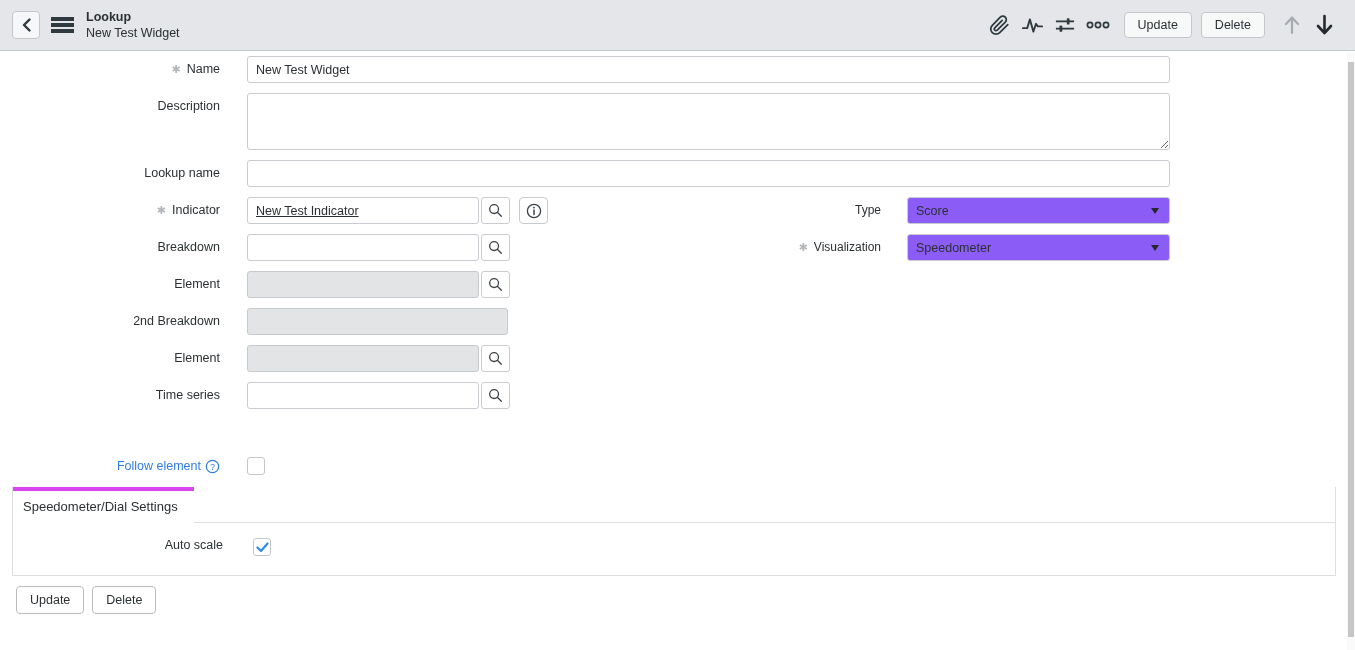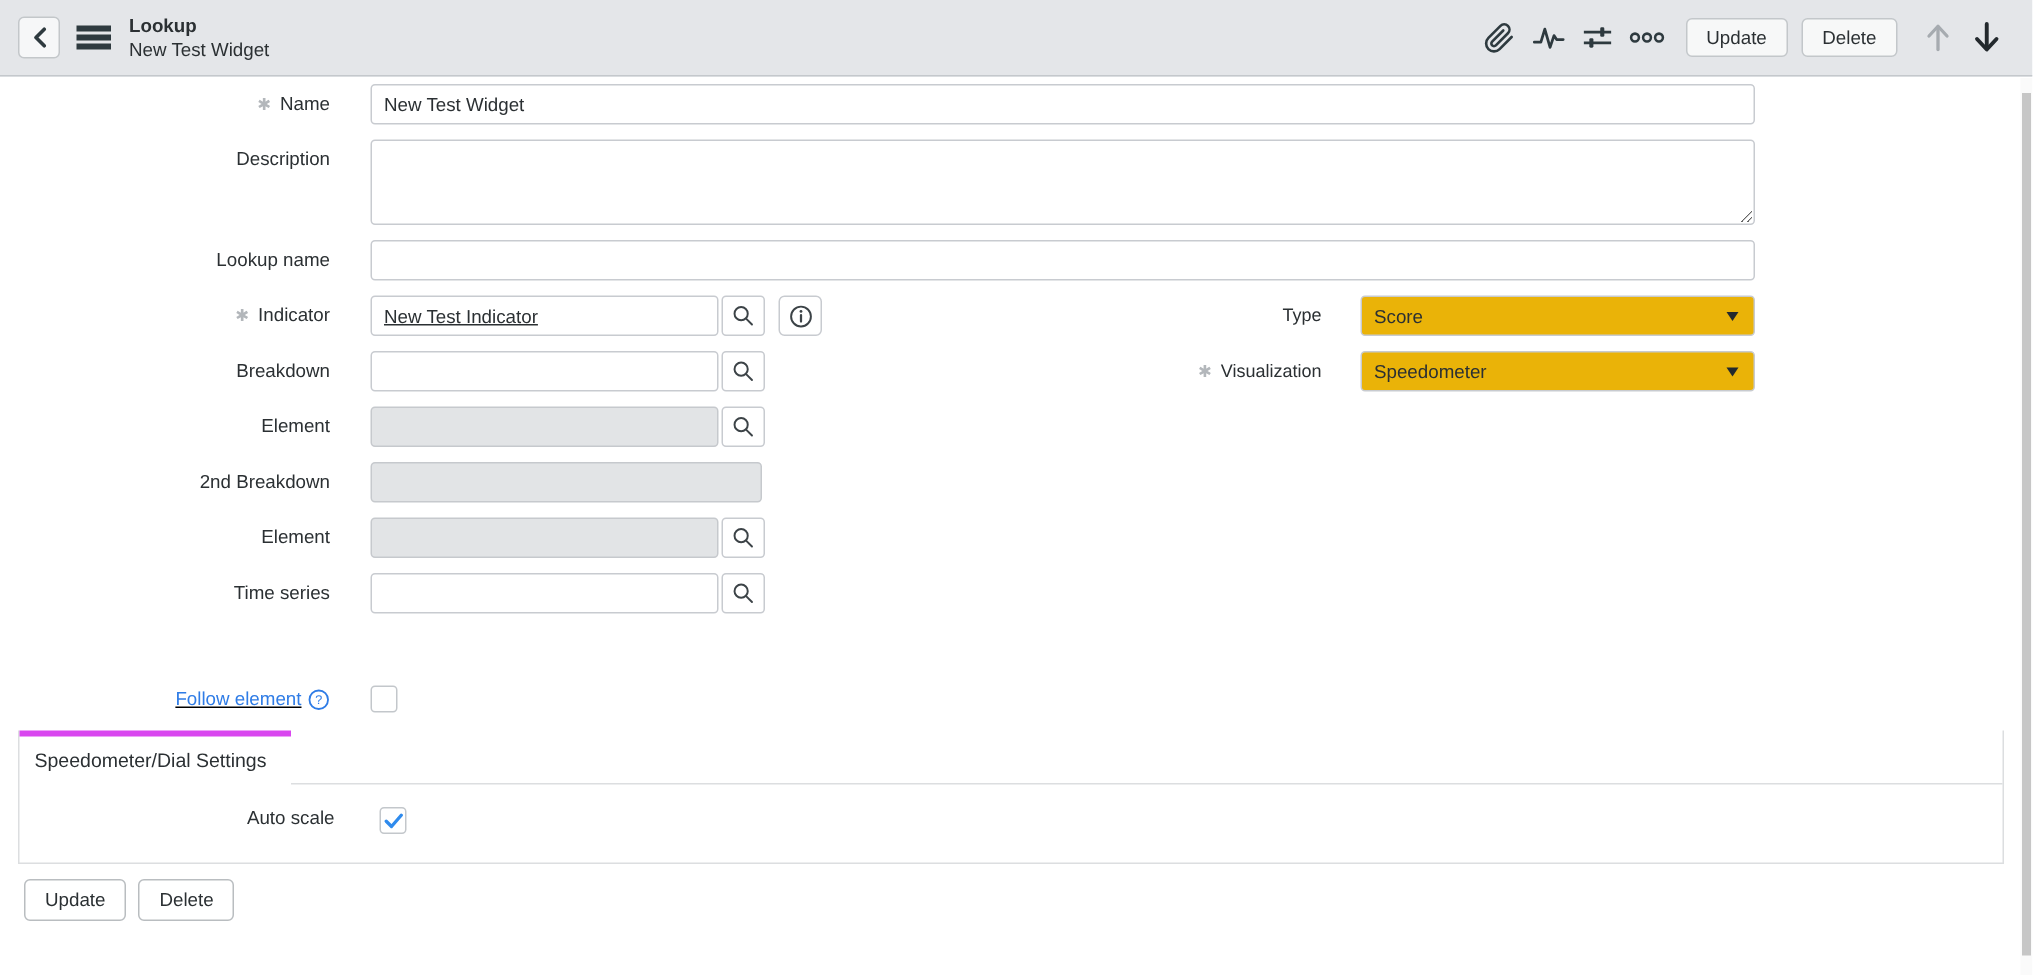--- a/index.html
+++ b/index.html
@@ -46,26 +46,26 @@
   .info-btn { width:29px; height:27px; margin-left:9px; background:#fff;
     border:1px solid #c8cbd0; border-radius:4px; display:flex; align-items:center;
     justify-content:center; cursor:pointer; }
   .dis-wide { width:261px; }
 
   .two-col { position:relative; }
   .right-col { position:absolute; left:690px; top:0; }
   .rlbl { flex:0 0 191px; text-align:right; margin-right:26px; font-size:12px;
     color:#2b3033; padding-top:6px; white-space:nowrap; }
   .select { width:263px; height:27px; border:1px solid #c8cbd0; border-radius:3px;
-    background:#eab308; display:flex; align-items:center; padding:0 10px 0 8px;
+    background:#8b5cf6; display:flex; align-items:center; padding:0 10px 0 8px;
     font-size:12.5px; color:#2b3033; cursor:pointer; }
   .select .caret { margin-left:auto; width:0; height:0; border-left:4.5px solid transparent;
     border-right:4.5px solid transparent; border-top:6px solid #23292d; }
 
-  .follow-row { margin-top:48px; margin-bottom:12px; align-items:center;text-decoration:underline; }
+  .follow-row { margin-top:48px; margin-bottom:12px; align-items:center; }
   .link-lbl { color:#2f7ce6; cursor:pointer; padding-top:0; display:flex;
     justify-content:flex-end; align-items:center; }
   .help-ic { margin-left:4px; }
   .checkbox { width:18px; height:18px; border:1px solid #c3c7cb; border-radius:3px;
     background:#fff; cursor:pointer; display:flex; align-items:center; justify-content:center; }
 
   
   .tab-section { margin:12px 0 0 12px; width:1324px;
     border-left:1px solid #dcdee0; border-right:1px solid #dcdee0; border-bottom:1px solid #dcdee0; }
   .tab-row { display:flex; }

